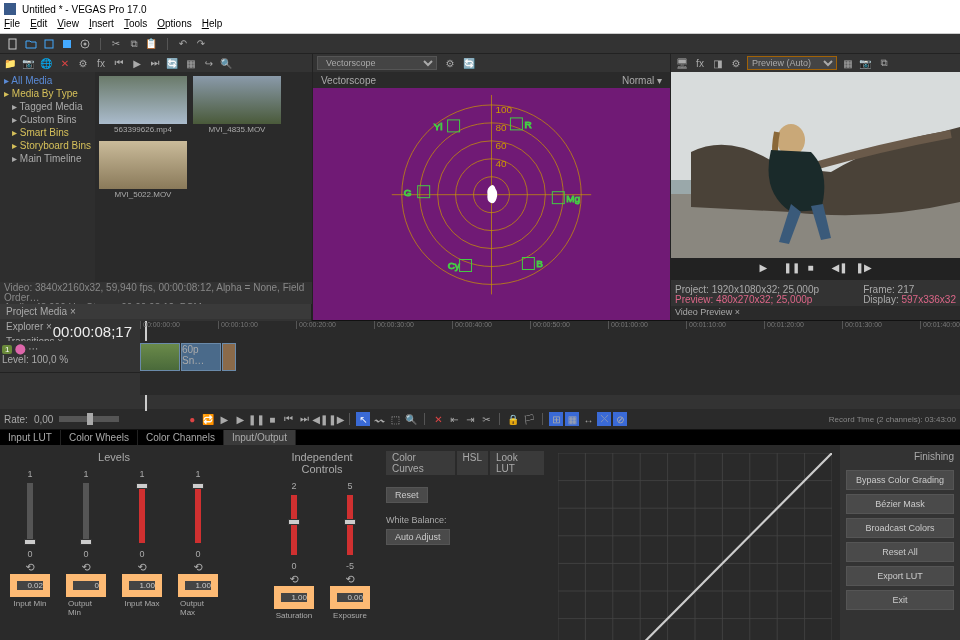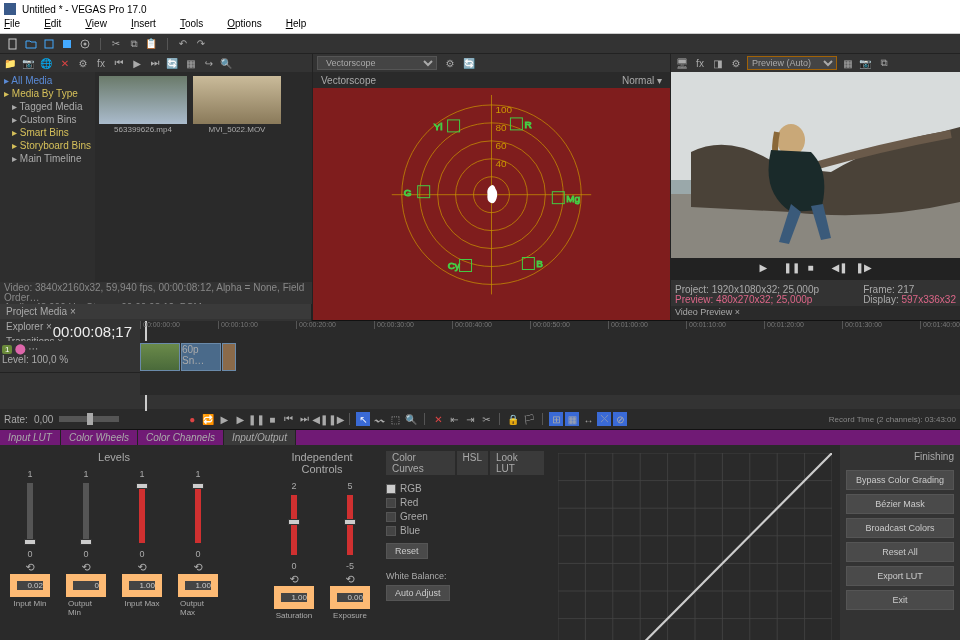--- a/index.html
+++ b/index.html
@@ -1,19 +1,19 @@
 <!DOCTYPE html>
 <html><head>
 <meta charset="utf-8">
 <style>
 * { margin:0; padding:0; box-sizing:border-box; font-family:"Segoe UI",Tahoma,sans-serif; font-size:10px; }
 body { background:#2a2a2a; color:#aaa; width:960px; height:640px; overflow:hidden; position:relative; }
 .titlebar { height:18px; background:#fff; display:flex; align-items:center; padding:0 4px; color:#000; }
 .titlebar .logo { width:12px; height:12px; background:#3a5a8a; margin-right:6px; }
-.menubar { height:16px; background:#fff; display:flex; padding:0 4px; color:#000; gap:24px; border-bottom:1px solid #ccc; }
+.menubar { height:16px; background:#fff; display:flex; padding:0 4px; color:#000; gap:10px; border-bottom:1px solid #ccc; }
 .menubar span { font-size:10px; cursor:default; }
 .menubar span u { text-decoration:underline; }
 .toolbar-main { height:20px; background:#333; display:flex; align-items:center; padding:0 6px; gap:4px; border-bottom:1px solid #222; }
 .icon-btn { width:14px; height:14px; display:inline-flex; align-items:center; justify-content:center; color:#aaa; }
 .icon-btn svg { width:12px; height:12px; }
 .sep { width:1px; height:12px; background:#555; margin:0 4px; }
 
 .upper { height:266px; display:flex; background:#2a2a2a; }
 .project-media { width:313px; display:flex; flex-direction:column; border-right:1px solid #222; }
 .pm-toolbar { height:18px; background:#333; display:flex; align-items:center; padding:0 4px; gap:4px; }
@@ -28,21 +28,21 @@
 .thumb .img { width:88px; height:48px; background:#444; }
 .thumb .lbl { font-size:8px; text-align:center; padding:1px 0; overflow:hidden; }
 .pm-status { height:22px; background:#333; font-size:8px; padding:1px 4px; line-height:10px; color:#888; overflow:hidden; }
 .pm-tabs { height:16px; background:#2a2a2a; display:flex; font-size:9px;flex-direction:column; }
 .pm-tabs span { padding:2px 6px; background:#333; border-right:1px solid #222; }
 
 .scopes { width:358px; display:flex; flex-direction:column; border-right:1px solid #222; }
 .scope-hdr { height:18px; background:#333; display:flex; align-items:center; padding:0 4px; gap:6px; }
 .scope-hdr select, .scope-hdr .dd { background:#444; color:#aaa; border:1px solid #555; font-size:9px; padding:0 4px; height:14px; }
 .scope-sub { height:16px; background:#2a2a2a; display:flex; align-items:center; padding:0 8px; gap:20px; font-size:9px; }
-.scope-body { flex:1; background:#7f1d1d; position:relative; }
+.scope-body { flex:1; background:#701a75; position:relative; }
 .vectorscope { position:absolute; inset:0; }
 
 .preview { flex:1; display:flex; flex-direction:column; }
 .pv-hdr { height:18px; background:#333; display:flex; align-items:center; padding:0 4px; gap:4px; }
 .pv-img { flex:1; background:#1a1a1a; position:relative; overflow:hidden; }
 .pv-ctrl { height:22px; display:flex; align-items:center; justify-content:center; gap:8px; background:#222; }
 .pv-ctrl .pbtn { width:16px; height:14px; color:#ccc; }
 .pv-status { height:26px; background:#333; display:flex; font-size:8px; padding:5px 4px; line-height:10px; }
 .pv-status .right { margin-left:auto; }
 .pv-status .warn { color:#d68; }
@@ -55,21 +55,21 @@
 .tl-tracks { flex:1; display:flex; }
 .tl-headers { width:140px; background:#333; }
 .trk-hdr { height:32px; border-bottom:1px solid #222; padding:2px; font-size:8px; }
 .trk-hdr .badge { display:inline-block; background:#6a8a3a; color:#fff; padding:0 3px; border-radius:2px; font-size:8px; }
 .tl-content { flex:1; background:#2a2a2a; position:relative; }
 .clip { position:absolute; top:2px; height:28px; background:#4a6a8a; border:1px solid #6a8aaa; overflow:hidden; font-size:7px; }
 .clip.pic { background:linear-gradient(#6a8a4a,#4a6a3a); }
 .tl-scroll { height:14px; background:#333; }
 .tl-rate { height:20px; display:flex; align-items:center; padding:0 4px; gap:6px; }
 .tl-toolbar { flex:1; display:flex; align-items:center; gap:2px; padding:0 60px; }
-.cp-tabs { height:16px; background:#701a75; display:flex; font-size:9px;font-style:italic; }
+.cp-tabs { height:16px; background:#000000; display:flex; font-size:9px; }
 .cp-tabs span { padding:2px 8px; border-right:1px solid #222; }
 .cp-tabs span.active { background:#3a3a3a; }
 .cp-body { flex:1; display:flex; }
 .cp-content { flex:1; display:flex; padding:6px 12px; gap:40px; }
 .levels { }
 .levels-title { text-align:center; font-size:11px; margin-bottom:6px; }
 .sliders { display:flex; gap:20px; }
 .slider-col { display:flex; flex-direction:column; align-items:center; width:36px; }
 .slider-col .num { font-size:9px; }
 .slider-track { height:60px; width:6px; background:#555; position:relative; margin:4px 0; }
@@ -175,20 +175,24 @@
           <div class="indent">▸ Tagged Media</div>
           <div class="indent">▸ Custom Bins</div>
           <div class="yellow indent">▸ Smart Bins</div>
           <div class="yellow indent">▸ Storyboard Bins</div>
           <div class="indent">▸ Main Timeline</div>
         </div>
       <div class="pm-thumbs" id="pm-thumbs">
           <div class="thumb">
             <div class="img" style="background:linear-gradient(#6a7a6a,#aabbcc)"></div>
             <div class="lbl">563399626.mp4</div>
+          </div>
+          <div class="thumb">
+            <div class="img" style="background:linear-gradient(#8a9aaa,#4a5a3a)"></div>
+            <div class="lbl">MVI_4835.MOV</div>
           </div>
           <div class="thumb">
             <div class="img" style="background:linear-gradient(#cabb9a,#8a7a5a)"></div>
             <div class="lbl">MVI_5022.MOV</div>
           </div>
         </div>
     </div>
     <div class="pm-status">
       <div>Video: 3840x2160x32, 59,940 fps, 00:00:08:12, Alpha = None, Field Order…</div>
       <div>Audio: 48.000 Hz; Stereo; 00:00:08:12; PCM</div>
@@ -450,38 +454,20 @@
           </div>
       </div>
     </div>
 
     <div class="cp-mid">
       <div class="cp-mid-tabs" id="mid-tabs">
           <span>Color Curves</span>
           <span>HSL</span>
           <span>Look LUT</span>
         </div>
-      <div id="channels">
-          <div class="chk-row">
-            <span class="chk "></span>
-            <span>RGB</span>
-          </div>
-          <div class="chk-row">
-            <span class="chk off"></span>
-            <span>Red</span>
-          </div>
-          <div class="chk-row">
-            <span class="chk off"></span>
-            <span>Green</span>
-          </div>
-          <div class="chk-row">
-            <span class="chk off"></span>
-            <span>Blue</span>
-          </div>
-        </div>
       <span class="btn-small">Reset</span>
       <div style="margin-top:8px;font-size:9px">White Balance:</div>
       <span class="btn-small">Auto Adjust</span>
     </div>
 
     <div class="cp-curve">
       <svg width="100%" height="100%" viewBox="0 0 100 100" preserveAspectRatio="none">
         <g stroke="#444" stroke-width="0.3">
           <line x1="0" y1="0" x2="100" y2="0"></line>
             <line x1="0" y1="10" x2="100" y2="10"></line>

